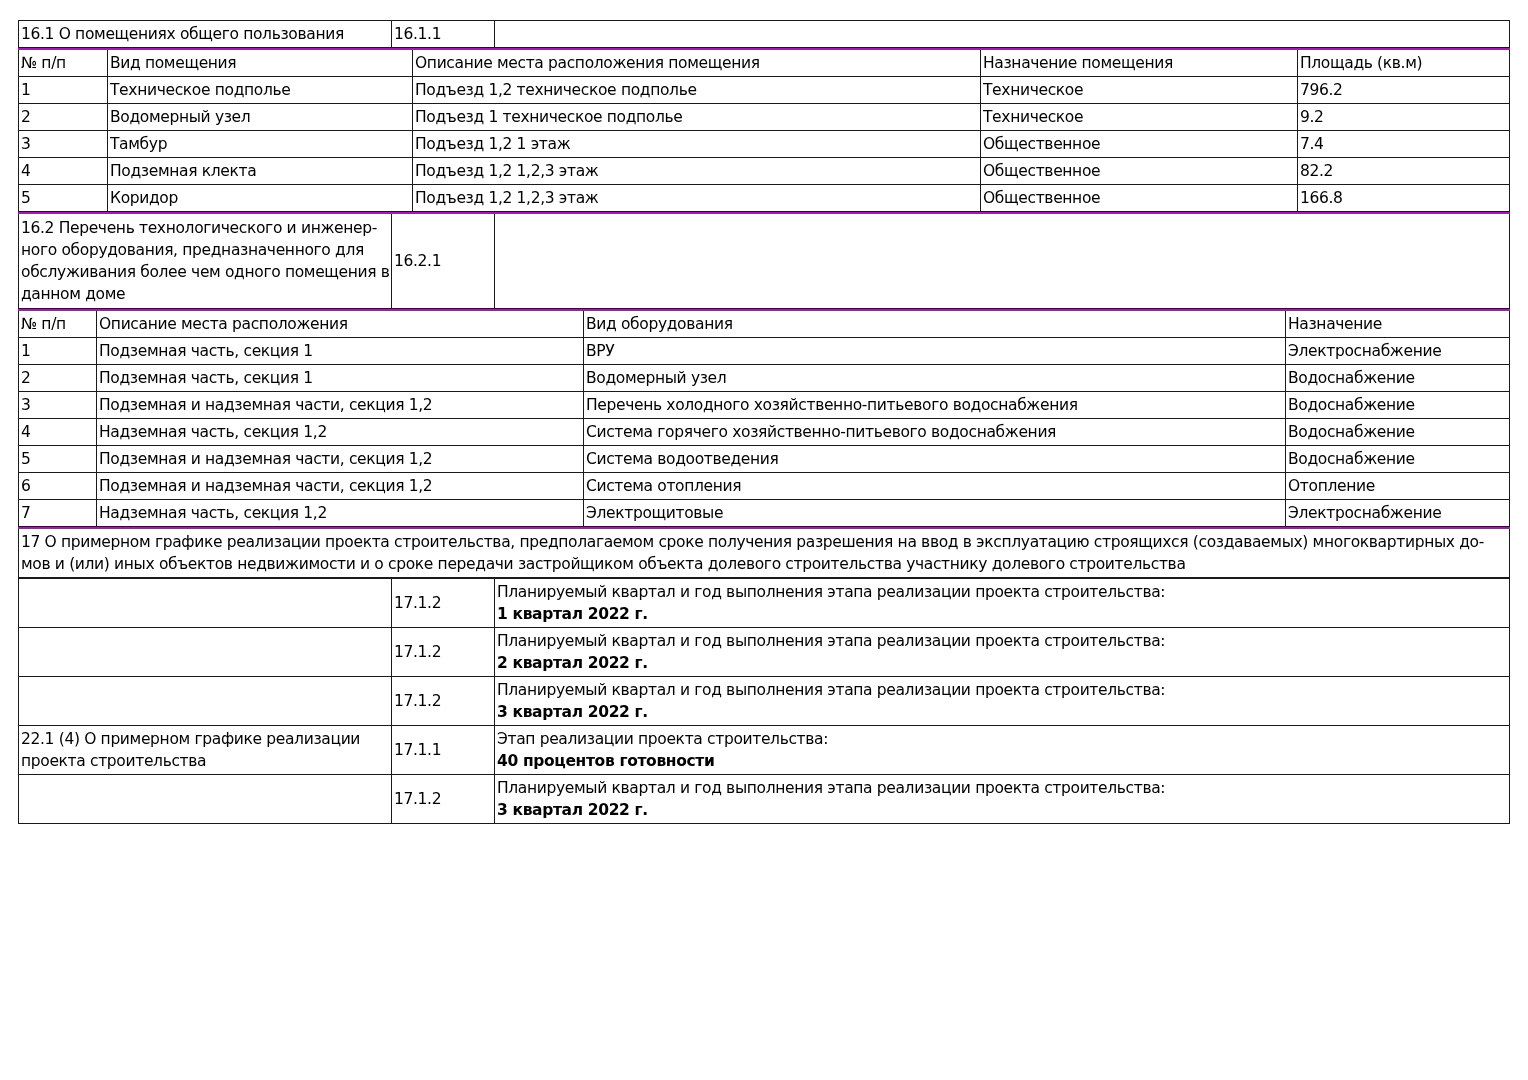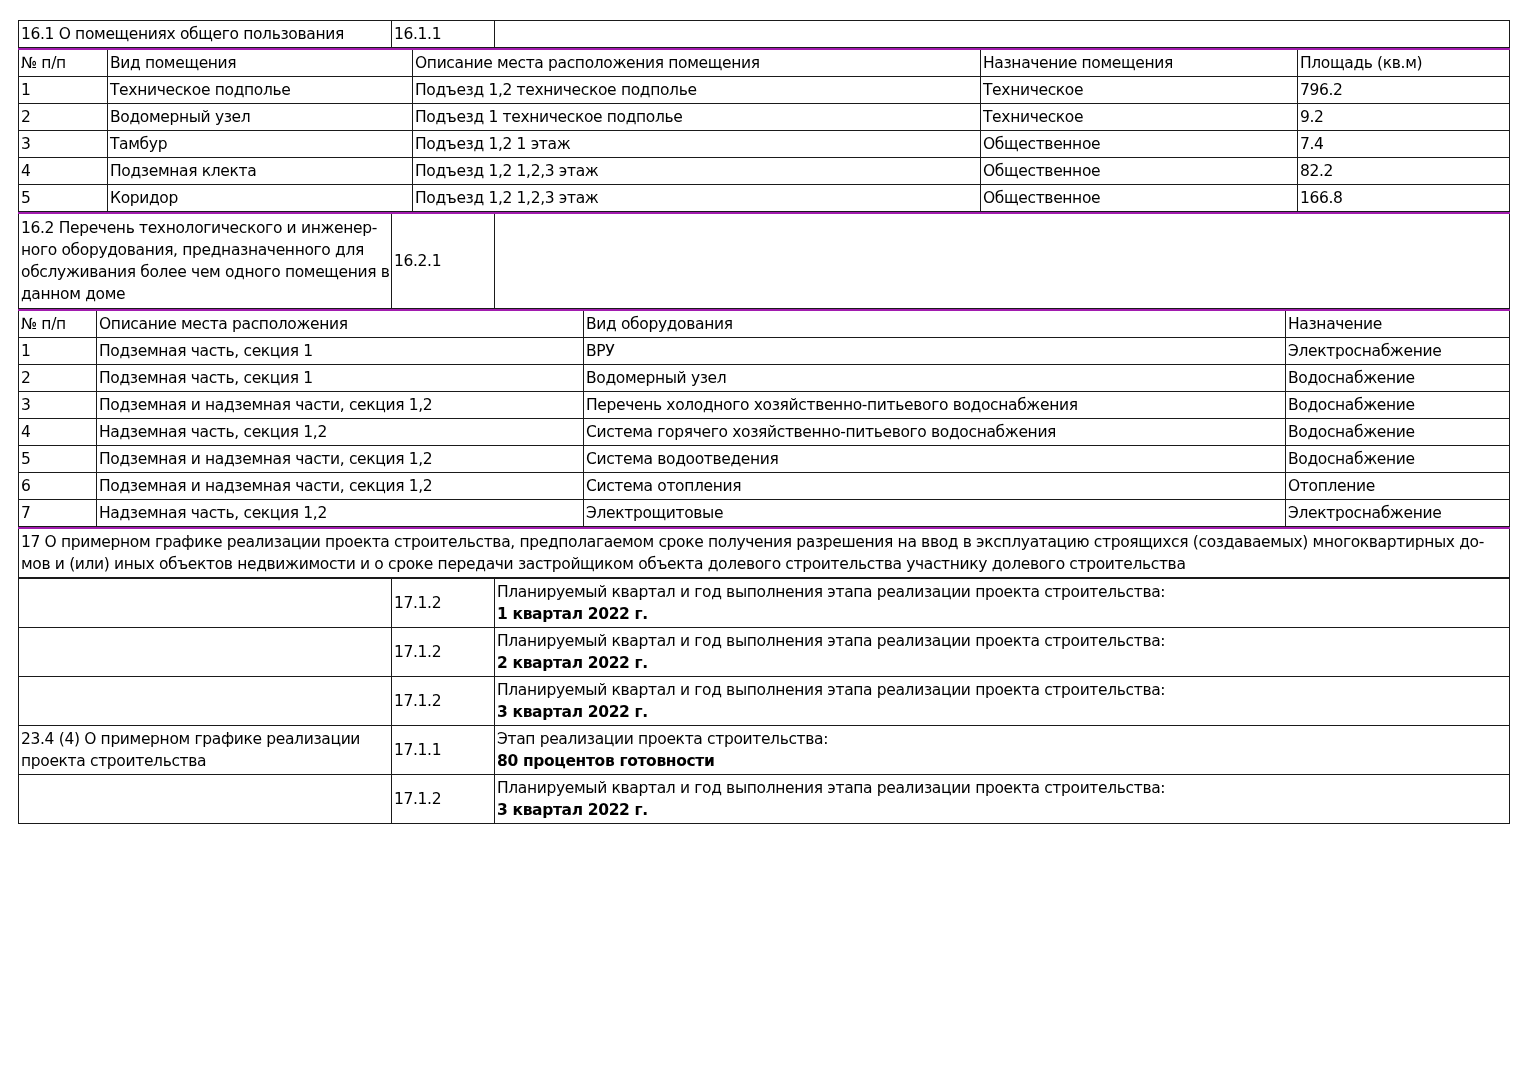--- a/index.html
+++ b/index.html
@@ -204,25 +204,25 @@
     <tr class="rowS">
       <td></td>
       <td>17.1.2</td>
       <td>
         <span class="l1">Планируемый квартал и год выполнения этапа реализации проекта строительства:</span>
         <span class="l2 b">3 квартал 2022 г.</span>
       </td>
     </tr>
 
     <tr class="rowS">
-      <td class="wrap">23.4 (4) О примерном графике реализации проекта строительства</td>
+      <td class="wrap">22.1 (4) О примерном графике реализации проекта строительства</td>
       <td>17.1.1</td>
       <td>
         <span class="l1">Этап реализации проекта строительства:</span>
-        <span class="l2 b">80 процентов готовности</span>
+        <span class="l2 b">40 процентов готовности</span>
       </td>
     </tr>
     <tr class="rowS">
       <td></td>
       <td>17.1.2</td>
       <td>
         <span class="l1">Планируемый квартал и год выполнения этапа реализации проекта строительства:</span>
         <span class="l2 b">3 квартал 2022 г.</span>
       </td>
     </tr>

